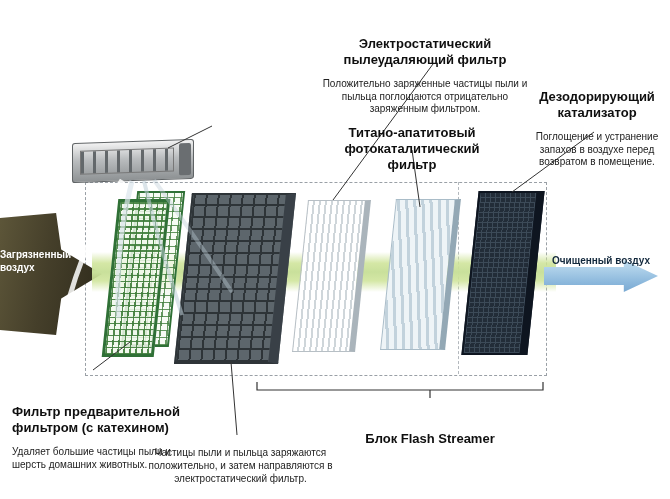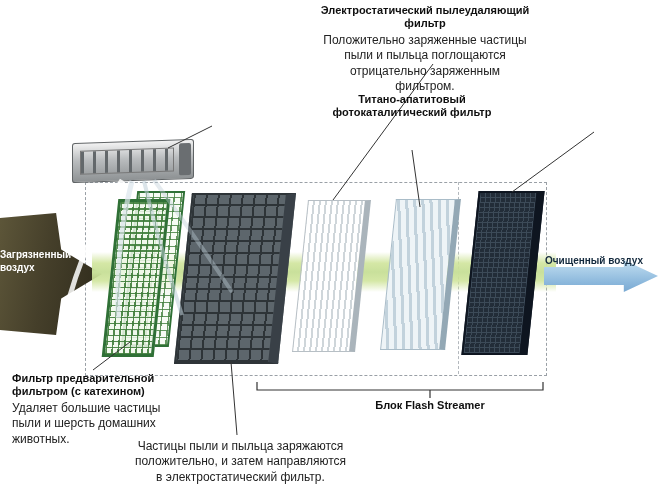--- a/index.html
+++ b/index.html
@@ -1,22 +1,22 @@
 <!DOCTYPE html>
 <html><head>
 <meta charset="utf-8">
 <style>
   html,body{margin:0;padding:0;background:#fff;}
   .stage{position:relative;width:670px;height:499px;background:#ffffff;overflow:hidden;
          font-family:"Liberation Sans",sans-serif;color:#1a1a1a;}
 
   
   .callout{position:absolute;z-index:6;}
-  .callout .t{font-weight:bold;font-size:11px;line-height:1.22;color:#0f0f0f;}
-  .callout .b{font-size:12px;line-height:1.28;color:#222;margin-top:2px;}
+  .callout .t{font-weight:bold;font-size:13px;line-height:1.22;color:#0f0f0f;margin-top:32px;}
+  .callout .b{font-size:10px;line-height:1.28;color:#222;margin-top:10px;}
   .center{text-align:center;}
   .leftal{text-align:left;}
 
   
   .dashed-box{position:absolute;left:85px;top:182px;width:460px;height:192px;
               border:1.5px dashed #9aa0a6;z-index:0;}
   .dashed-sep{position:absolute;left:458px;top:182px;height:192px;width:0;
               border-left:1.5px dashed #b3b8bd;z-index:0;}
 
   
@@ -25,21 +25,21 @@
                    #c9e09b 50%,rgba(205,227,150,.85) 72%,rgba(214,232,168,0) 100%);}
   .arrow-dirty{position:absolute;left:0;top:213px;width:102px;height:122px;z-index:1;
         background:linear-gradient(100deg,#5d5639 0%,#453f2a 45%,#2e2a1b 100%);
         clip-path:polygon(0 4%,55% 0%,60% 30%,100% 50%,60% 70%,55% 100%,0 96%);}
   .dirty-text{position:absolute;left:0px;top:249px;width:70px;z-index:5;
         color:#fff;font-weight:bold;font-size:10px;line-height:1.25;}
   .arrow-clean{position:absolute;left:544px;top:260px;width:114px;height:32px;z-index:1;
         background:linear-gradient(to bottom,#c4e0f2,#8cb8dc 70%,#79a9d2);
         clip-path:polygon(0 22%,70% 22%,70% 0%,100% 50%,70% 100%,70% 78%,0 78%);}
   .clean-text{position:absolute;left:545px;top:255px;width:112px;z-index:5;
-        color:#13293d;font-weight:bold;font-size:10px;text-align:left;}
+        color:#13293d;font-weight:bold;font-size:10px;text-align:center;}
 
   
   .panel{position:absolute;z-index:2;transform:skewX(-6deg);}
   .prefilter-back{left:129px;top:191px;width:44px;height:152px;
         background:rgba(244,250,240,.75);
         border:2px solid #2f7036;
         background-image:repeating-linear-gradient(0deg,rgba(63,125,58,.8) 0 1.5px,transparent 1.5px 7px),
                          repeating-linear-gradient(90deg,rgba(63,125,58,.8) 0 1.5px,transparent 1.5px 7px);}
   .prefilter-front{left:110px;top:199px;width:46px;height:152px;
         background:rgba(240,248,235,.85);
@@ -120,20 +120,24 @@
       <line x1="430" y1="390" x2="430" y2="398"></line>
     </g>
   </svg>
 
 
   <div class="callout center" style="left:320px;top:4px;width:210px;">
     <div class="t">Электростатический пылеудаляющий фильтр</div>
     <div class="b">Положительно заряженные частицы пыли и пыльца поглощаются отрицательно заряженным фильтром.</div>
   </div>
 
+  <div class="callout center" style="left:527px;top:57px;width:140px;">
+    <div class="t">Дезодорирующий катализатор</div>
+    <div class="b">Поглощение и устранение запахов в воздухе перед возвратом в помещение.</div>
+  </div>
 
   <div class="callout center" style="left:322px;top:93px;width:180px;text-align:center;">
     <div class="t">Титано-апатитовый фотокаталитический фильтр</div>
   </div>
 
   <div class="callout leftal" style="left:12px;top:372px;width:180px;">
     <div class="t">Фильтр предварительной фильтром (с катехином)</div>
     <div class="b">Удаляет большие частицы пыли и шерсть домашних животных.</div>
   </div>
 

